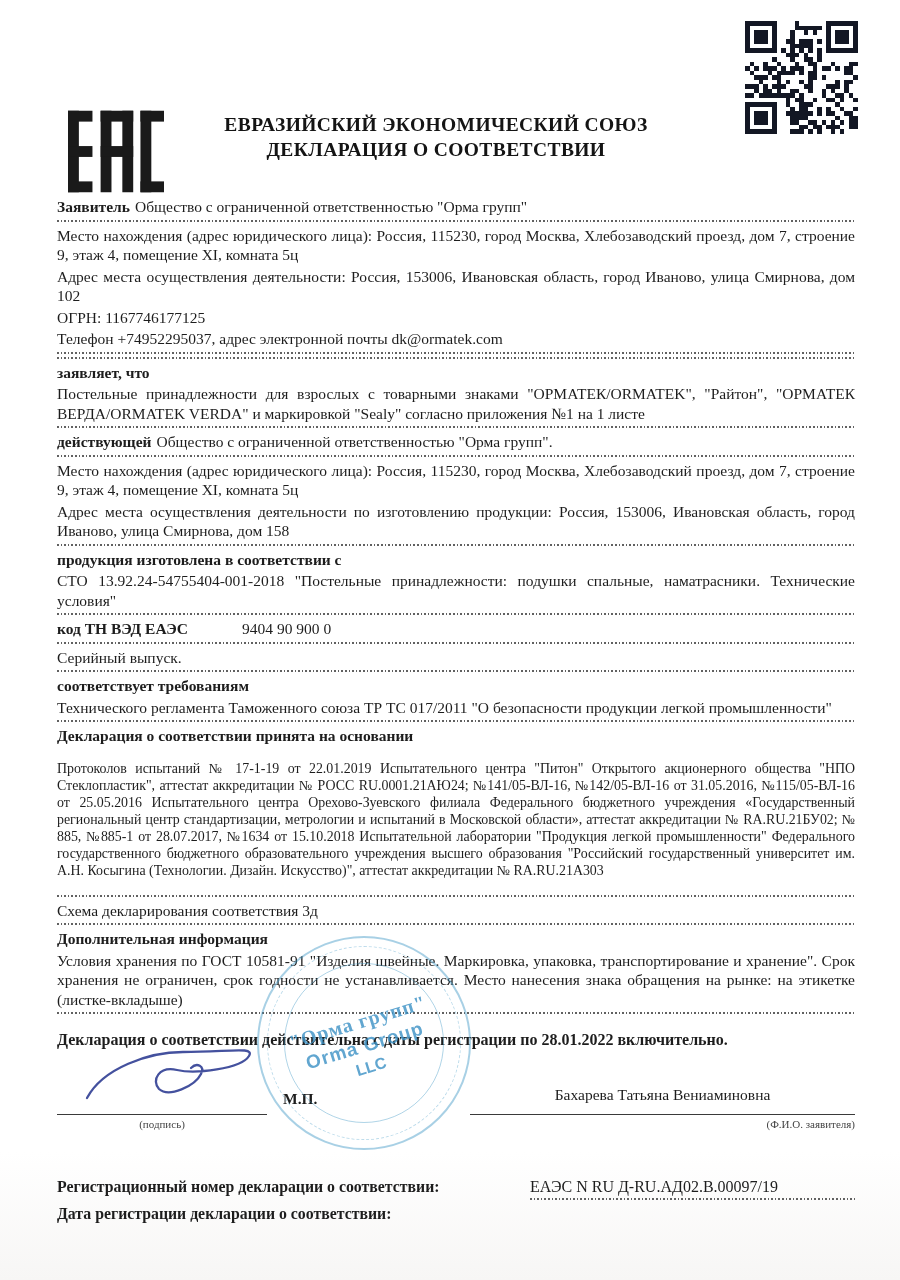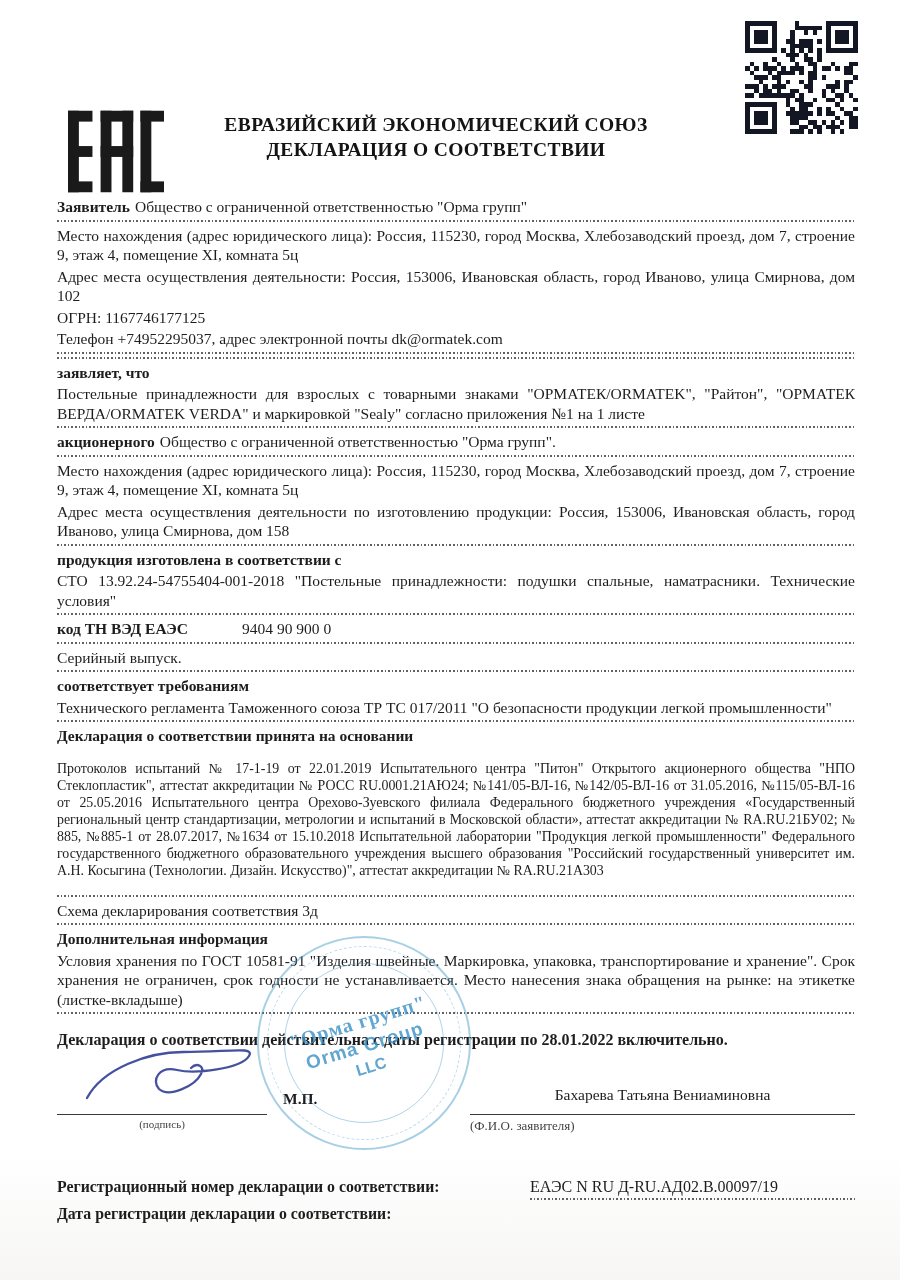--- a/index.html
+++ b/index.html
@@ -20,21 +20,21 @@
   .fine{font-size:13.9px;line-height:16.9px;text-align:justify;padding:1px 0;}
   .spacer{height:11px;}
   .validity{font-size:16px;font-weight:bold;padding:2px 0;}
   .sigblock{position:relative;height:74px;margin-top:30px;}
   .sig-svg{position:absolute;left:22px;top:-40px;width:190px;height:70px;}
   .sig-line{position:absolute;left:0;top:32px;width:210px;border-top:1.6px solid #3a3a3a;}
   .sig-caption{position:absolute;left:0;top:36px;width:210px;text-align:center;font-size:11px;color:#444;}
   .mp{position:absolute;left:226px;top:8px;font-weight:bold;font-size:15.5px;}
   .fio-name{position:absolute;left:413px;right:0;top:4px;text-align:center;font-size:15.5px;}
   .fio-line{position:absolute;left:413px;right:0;top:32px;border-top:1.6px solid #3a3a3a;}
-  .fio-caption{position:absolute;left:413px;right:0;top:36px;text-align:left;font-size:13px;color:#444;}
+  .fio-caption{position:absolute;left:413px;right:0;top:36px;text-align:right;font-size:11px;color:#444;}
   .reg{margin-top:20px;}
   .reg-row{display:flex;align-items:flex-start;}
   .reg-label{width:473px;font-weight:bold;font-size:15.8px;line-height:21px;}
   .reg-value{flex:1;font-weight:normal;font-size:16px;line-height:21px;}
   .reg-value .sep{margin-top:1px;}
   
   .stamp{position:absolute;left:257px;top:936px;width:214px;height:214px;z-index:3;pointer-events:none;opacity:.82;}
   .stamp .c1{position:absolute;inset:0;border:2.5px solid rgba(62,152,197,.55);border-radius:50%;}
   .stamp .c2{position:absolute;inset:10px;border:1.5px dashed rgba(62,152,197,.42);border-radius:50%;}
   .stamp .c3{position:absolute;inset:27px;border:1.6px solid rgba(62,152,197,.5);border-radius:50%;}
@@ -371,21 +371,21 @@
     <p class="row nj">ОГРН: 1167746177125</p>
     <p class="row nj">Телефон +74952295037, адрес электронной почты dk@ormatek.com</p>
     <div class="sep"></div>
 
     <div class="sep"></div>
 
     <p class="row nj"><b class="solo">заявляет, что</b></p>
     <p class="row">Постельные принадлежности для взрослых с товарными знаками "ОРМАТЕК/ORMATEK", "Райтон", "ОРМАТЕК ВЕРДА/ORMATEK VERDA" и маркировкой "Sealy" согласно приложения №1 на 1 листе</p>
     <div class="sep"></div>
 
-    <p class="row nj"><span class="lead">акционерного</span><span>Общество с ограниченной ответственностью "Орма групп".</span></p>
+    <p class="row nj"><span class="lead">действующей</span><span>Общество с ограниченной ответственностью "Орма групп".</span></p>
     <div class="sep"></div>
     <p class="row">Место нахождения (адрес юридического лица): Россия, 115230, город Москва, Хлебозаводский проезд, дом 7, строение 9, этаж 4, помещение XI, комната 5ц</p>
     <p class="row">Адрес места осуществления деятельности по изготовлению продукции: Россия, 153006, Ивановская область, город Иваново, улица Смирнова, дом 158</p>
     <div class="sep"></div>
 
     <p class="row nj"><b class="solo">продукция изготовлена в соответствии с</b></p>
     <p class="row">СТО 13.92.24-54755404-001-2018 "Постельные принадлежности: подушки спальные, наматрасники. Технические условия"</p>
     <div class="sep"></div>
 
     <div class="row nj code-row">

